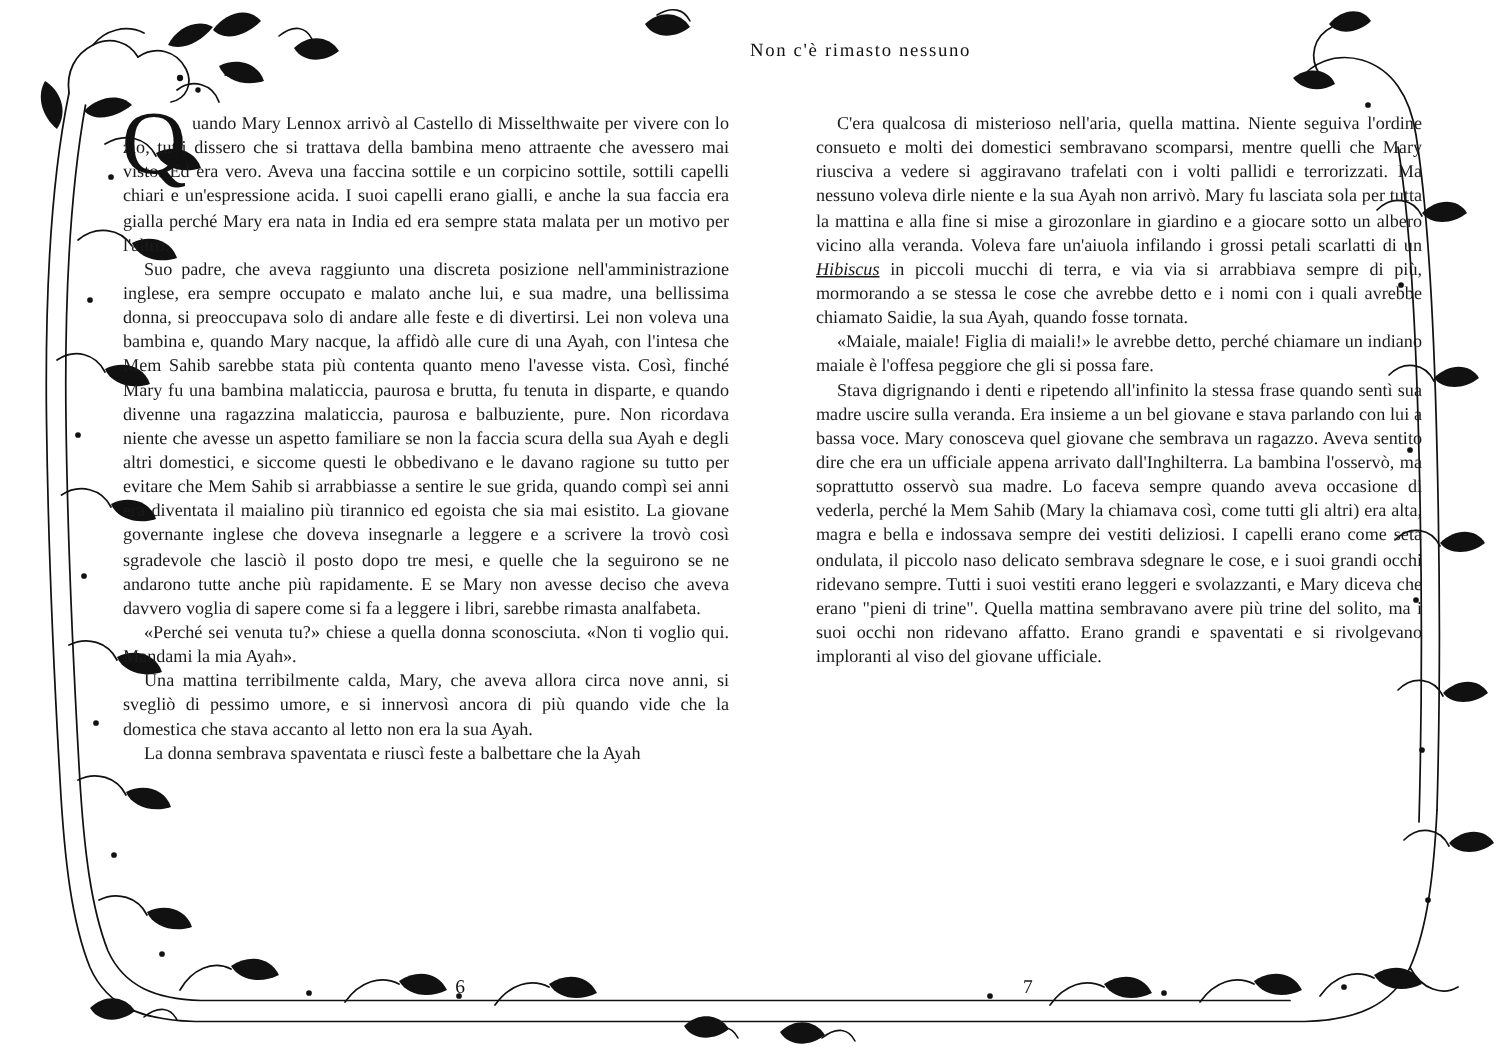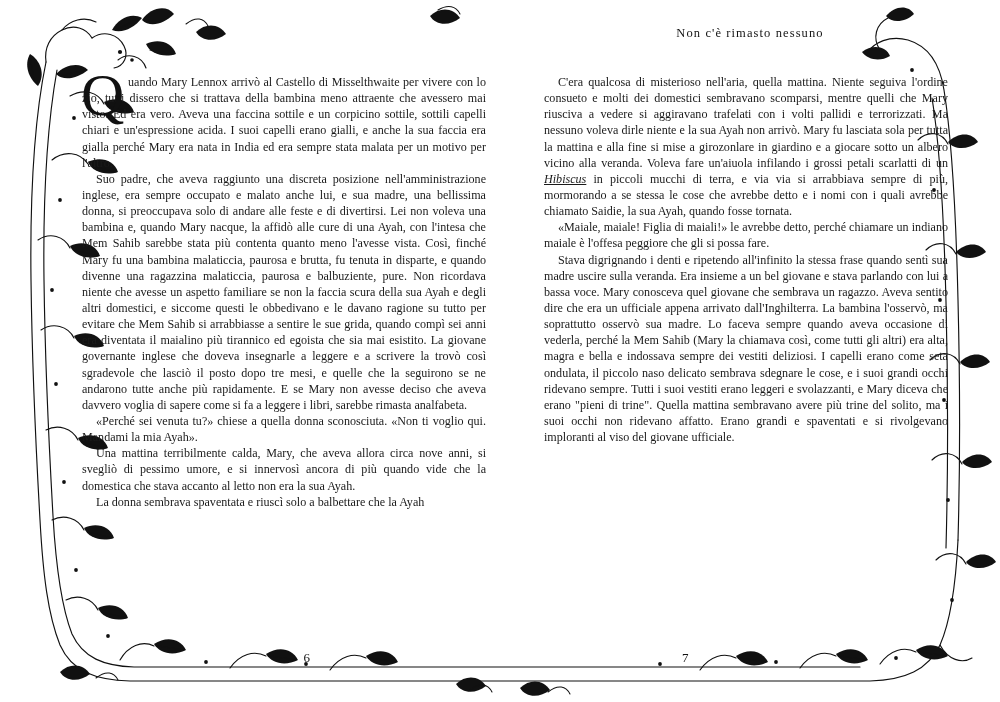--- a/index.html
+++ b/index.html
@@ -34,21 +34,20 @@
   .page-half {
     position: relative;
     width: 500px;
     height: 702px;
     box-sizing: border-box;
   }
   .running-head {
     position: absolute;
     top: 26px;
     width: 100%;
-    text-align: center;
     font-size: 12.5px;
     letter-spacing: 1.1px;
     font-style: normal;
     color: #131313;
   }
   .right-half .running-head {
     left: 0;
   }
   .textblock {
     position: absolute;
@@ -227,21 +226,21 @@
 
     <div class="page-half left-half">
       <div class="textblock">
         <p class="dropcap-para noindent">
           <span class="dropcap">Q</span>
           <span class="first-lines">uando Mary Lennox arrivò al Castello di Misselthwaite per vivere con lo zio, tutti dissero che si trattava della bambina meno attraente che avessero mai visto. Ed era vero. Aveva una faccina sottile e un corpicino sottile, sottili capelli chiari e un'espressione acida. I suoi capelli erano gialli, e anche la sua faccia era gialla perché Mary era nata in India ed era sempre stata malata per un motivo per l'altro.</span>
         </p>
         <p>Suo padre, che aveva raggiunto una discreta posizione nell'amministrazione inglese, era sempre occupato e malato anche lui, e sua madre, una bellissima donna, si preoccupava solo di andare alle feste e di divertirsi. Lei non voleva una bambina e, quando Mary nacque, la affidò alle cure di una Ayah, con l'intesa che Mem Sahib sarebbe stata più contenta quanto meno l'avesse vista. Così, finché Mary fu una bambina malaticcia, paurosa e brutta, fu tenuta in disparte, e quando divenne una ragazzina malaticcia, paurosa e balbuziente, pure. Non ricordava niente che avesse un aspetto familiare se non la faccia scura della sua Ayah e degli altri domestici, e siccome questi le obbedivano e le davano ragione su tutto per evitare che Mem Sahib si arrabbiasse a sentire le sue grida, quando compì sei anni era diventata il maialino più tirannico ed egoista che sia mai esistito. La giovane governante inglese che doveva insegnarle a leggere e a scrivere la trovò così sgradevole che lasciò il posto dopo tre mesi, e quelle che la seguirono se ne andarono tutte anche più rapidamente. E se Mary non avesse deciso che aveva davvero voglia di sapere come si fa a leggere i libri, sarebbe rimasta analfabeta.</p>
         <p>«Perché sei venuta tu?» chiese a quella donna sconosciuta. «Non ti voglio qui. Mandami la mia Ayah».</p>
         <p>Una mattina terribilmente calda, Mary, che aveva allora circa nove anni, si svegliò di pessimo umore, e si innervosì ancora di più quando vide che la domestica che stava accanto al letto non era la sua Ayah.</p>
-        <p>La donna sembrava spaventata e riuscì solo a balbettare che la Ayah</p>
+        <p>La donna sembrava spaventata e riuscì feste a balbettare che la Ayah</p>
       </div>
       <div class="folio">6</div>
     </div>
 
     <div class="page-half right-half">
       <div class="running-head">Non c'è rimasto nessuno</div>
       <div class="textblock">
         <p id="para-hibiscus">C'era qualcosa di misterioso nell'aria, quella mattina. Niente seguiva l'ordine consueto e molti dei domestici sembravano scomparsi, mentre quelli che Mary riusciva a vedere si aggiravano trafelati con i volti pallidi e terrorizzati. Ma nessuno voleva dirle niente e la sua Ayah non arrivò. Mary fu lasciata sola per tutta la mattina e alla fine si mise a girozonlare in giardino e a giocare sotto un albero vicino alla veranda. Voleva fare un'aiuola infilando i grossi petali scarlatti di un <em>Hibiscus</em> in piccoli mucchi di terra, e via via si arrabbiava sempre di più, mormorando a se stessa le cose che avrebbe detto e i nomi con i quali avrebbe chiamato Saidie, la sua Ayah, quando fosse tornata.</p>
         <p>«Maiale, maiale! Figlia di maiali!» le avrebbe detto, perché chiamare un indiano maiale è l'offesa peggiore che gli si possa fare.</p>
         <p>Stava digrignando i denti e ripetendo all'infinito la stessa frase quando sentì sua madre uscire sulla veranda. Era insieme a un bel giovane e stava parlando con lui a bassa voce. Mary conosceva quel giovane che sembrava un ragazzo. Aveva sentito dire che era un ufficiale appena arrivato dall'Inghilterra. La bambina l'osservò, ma soprattutto osservò sua madre. Lo faceva sempre quando aveva occasione di vederla, perché la Mem Sahib (Mary la chiamava così, come tutti gli altri) era alta, magra e bella e indossava sempre dei vestiti deliziosi. I capelli erano come seta ondulata, il piccolo naso delicato sembrava sdegnare le cose, e i suoi grandi occhi ridevano sempre. Tutti i suoi vestiti erano leggeri e svolazzanti, e Mary diceva che erano "pieni di trine". Quella mattina sembravano avere più trine del solito, ma i suoi occhi non ridevano affatto. Erano grandi e spaventati e si rivolgevano imploranti al viso del giovane ufficiale.</p>

